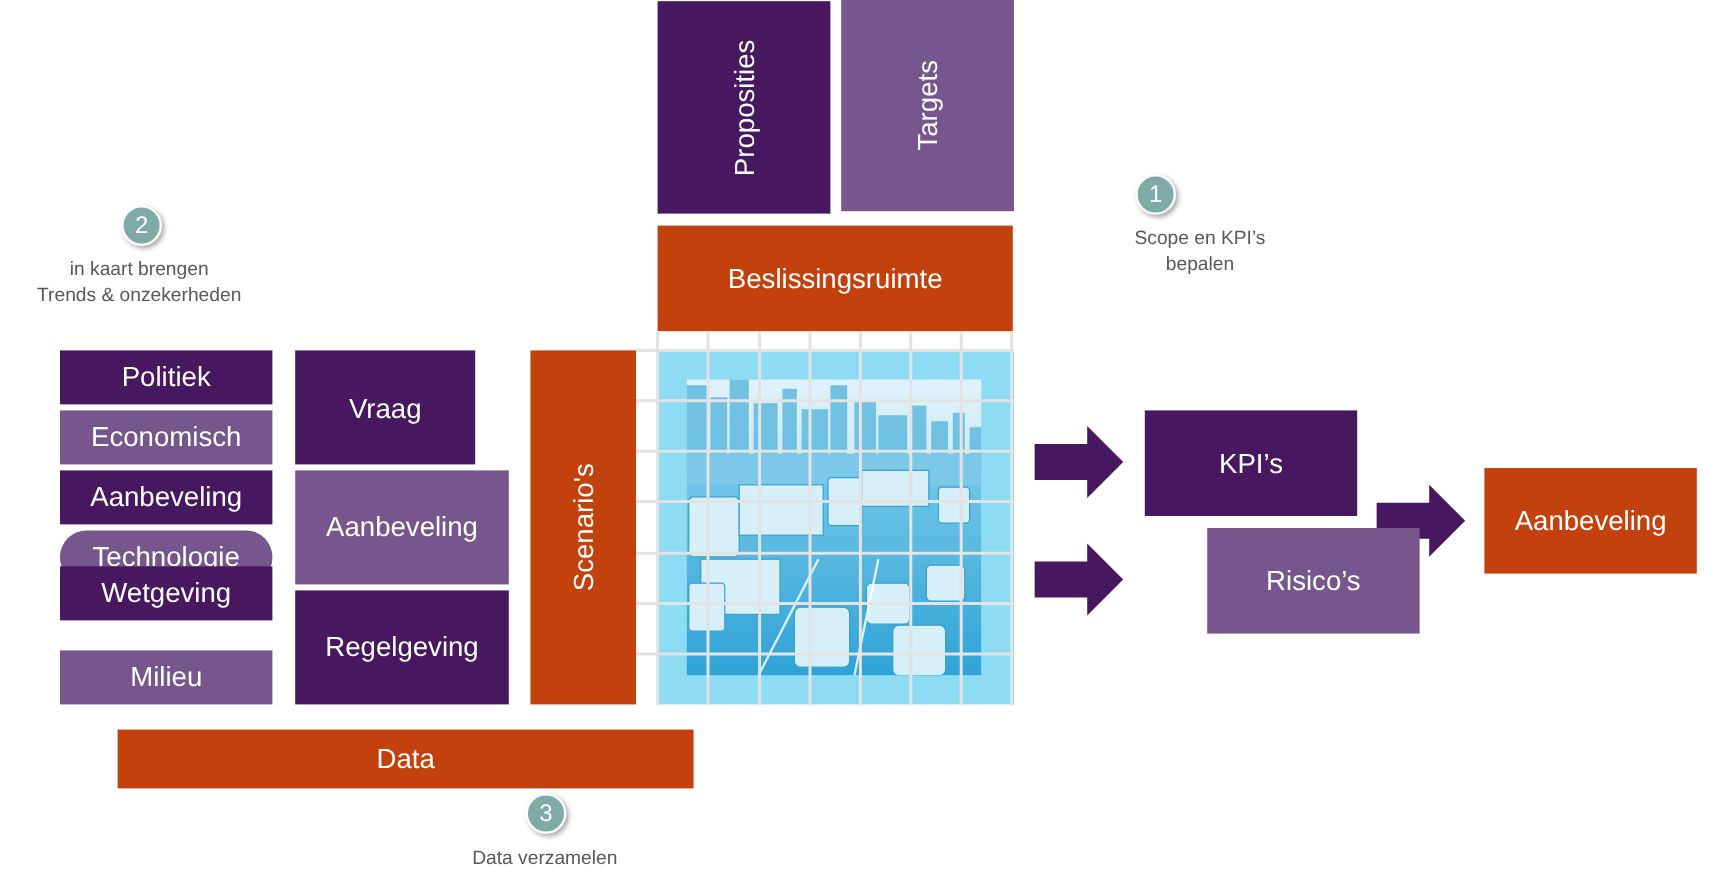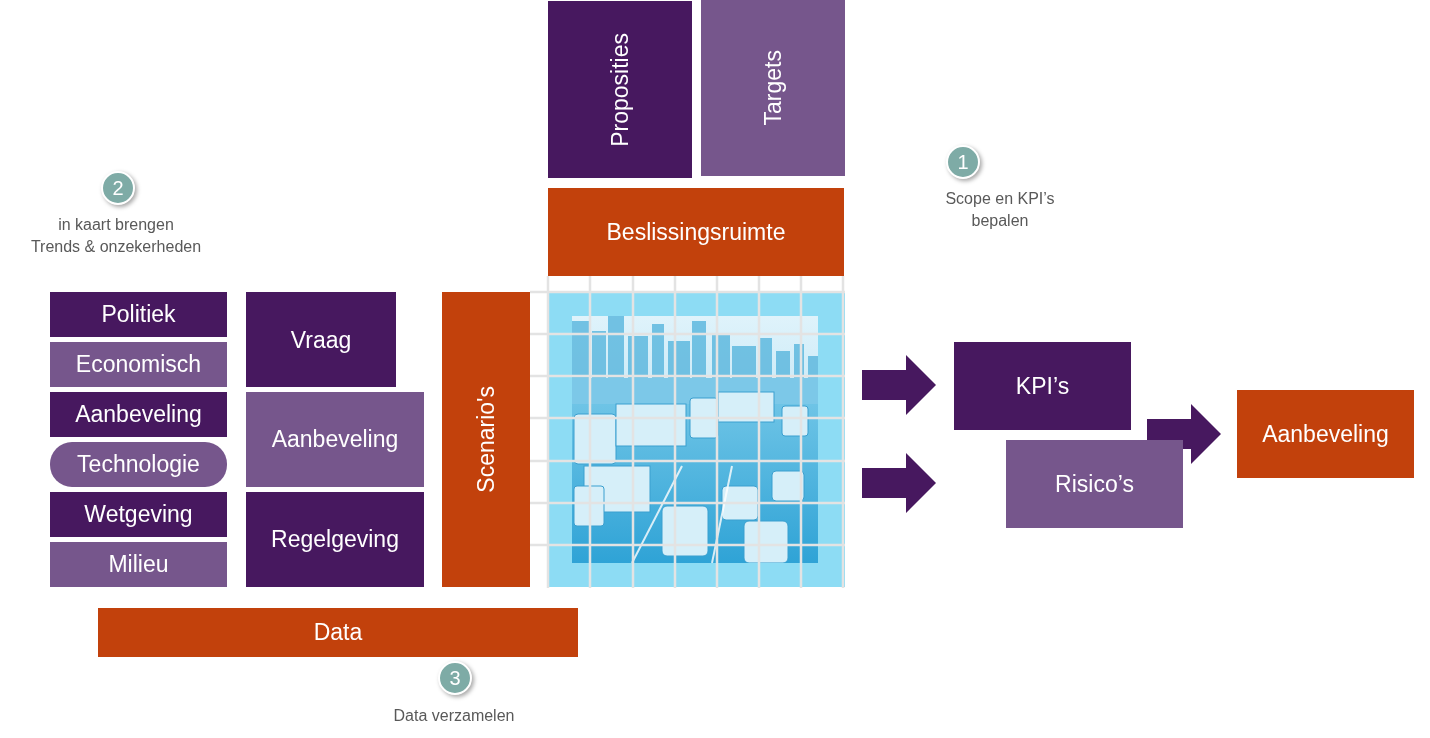--- a/index.html
+++ b/index.html
@@ -55,21 +55,21 @@
     </div>
     <div class="box mid" style="left: 50px; top: 342px; width: 177px; height: 45px;">
       <span>Economisch</span>
     </div>
     <div class="box dark" style="left: 50px; top: 392px; width: 177px; height: 45px;">
       <span>Aanbeveling</span>
     </div>
     <div class="box mid" style="left: 50px; top: 442px; width: 177px; height: 45px; border-radius: 22px;">
       <span>Technologie</span>
     </div>
-    <div class="box dark" style="left: 50px; top: 492px; width: 177px; height: 45px; text-align: center;">
+    <div class="box dark" style="left: 50px; top: 472px; width: 177px; height: 45px; text-align: center;">
       <span>Wetgeving</span>
     </div>
     <div class="box mid" style="left: 50px; top: 542px; width: 177px; height: 45px;">
       <span>Milieu</span>
     </div>
   </div>
 
 <div id="factor-col">
     <div class="box dark" style="left: 246px; top: 292px; width: 150px; height: 95px; align-items: flex-start; padding-top: 35px;">
       <span>Vraag</span>

